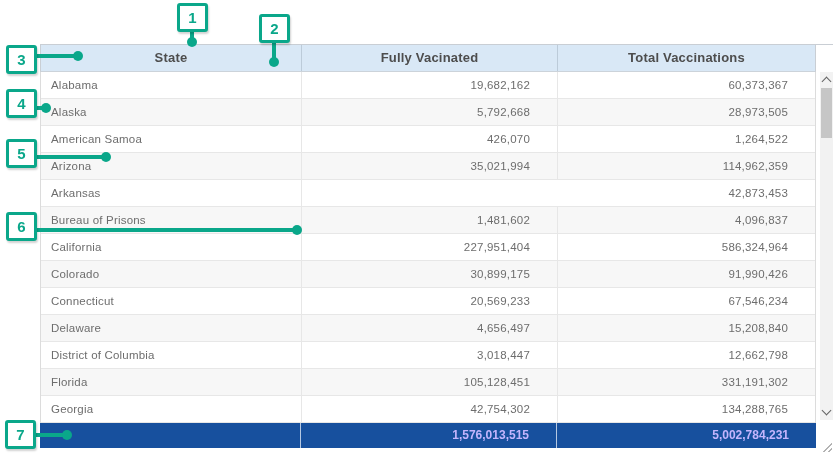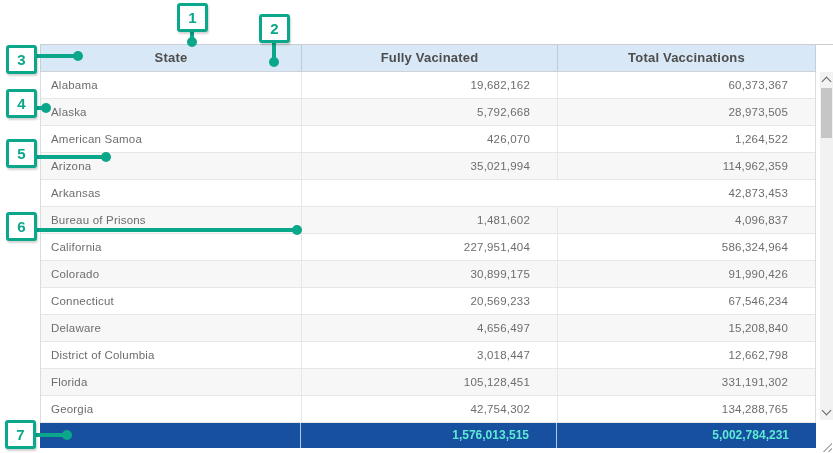--- a/index.html
+++ b/index.html
@@ -30,21 +30,21 @@
     box-sizing:border-box;font-size:11.5px;color:#6d6d6d;line-height:26px;
     letter-spacing:.2px;white-space:nowrap;overflow:hidden;
   }
   .cell.c1{padding-left:10px;}
   .cell.c1,.cell.c2{border-right:1px solid #e7e7e7;}
   .num{text-align:right;padding-right:27px;}
   .tbl-totals{
     position:absolute;left:40px;top:423px;width:776px;height:25px;box-sizing:border-box;
     background:#17509e;display:flex;
   }
-  .tcell{box-sizing:border-box;font-size:12px;font-weight:bold;color:#5eead4;line-height:25px;}
+  .tcell{box-sizing:border-box;font-size:12px;font-weight:bold;color:#c4b5fd;line-height:25px;}
   .tcell.c1,.tcell.c2{border-right:1px solid rgba(235,240,248,.75);}
   
   .vscroll{position:absolute;left:820px;top:72px;width:13px;height:348px;background:#f2f2f2;}
   .sbtn{position:absolute;left:0;width:13px;height:16px;background:#f2f2f2;}
   .sbtn.up{top:0;} .sbtn.down{bottom:0;}
   .chev{position:absolute;left:3px;width:6px;height:6px;border-left:1.6px solid #636363;border-top:1.6px solid #636363;}
   .chev.u{top:6px;transform:rotate(45deg);}
   .chev.d{top:3px;transform:rotate(225deg);}
   .sthumb{position:absolute;left:1px;top:16px;width:11px;height:50px;background:#c6c6c6;}
   .grip{

